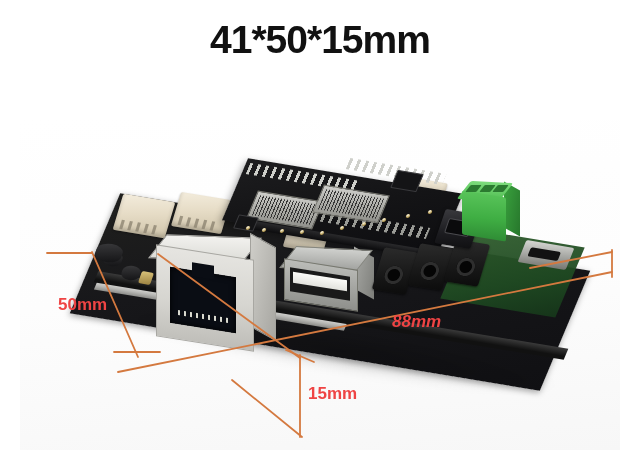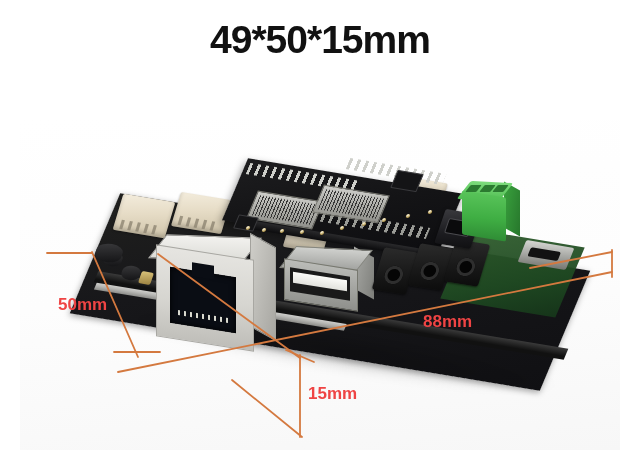--- a/index.html
+++ b/index.html
@@ -258,21 +258,21 @@
   .dimlabel{
     position:absolute;font-family:"Liberation Sans",sans-serif;
     font-size:17px;font-weight:bold;color:#ef4444;white-space:nowrap;
   }
 </style>
 </head>
 <body>
 
 <div id="stage">
 
-  <div id="title">49*50*15mm</div>
+  <div id="title">41*50*15mm</div>
 
   <div id="photo">
     <div class="backdrop"></div>
 
     <div class="pcb-top"></div>
     <div class="pcb-green"></div>
     <div class="pcb-edge"></div>
     <div class="pcb-side"></div>
     <div class="shadow"></div>
 
@@ -388,16 +388,16 @@
       <line x1="530" y1="268" x2="612" y2="252"></line>
 
       <line x1="300" y1="355" x2="300" y2="437"></line>
 
       <line x1="232" y1="380" x2="302" y2="437"></line>
       <line x1="286" y1="350" x2="314" y2="362"></line>
     </g>
   </svg>
 
   <div class="dimlabel" style="left:58px;top:295px;">50mm</div>
-  <div class="dimlabel" style="left:423px;top:312px;">88mm</div>
+  <div class="dimlabel" style="left:392px;top:312px;font-style:italic;">88mm</div>
   <div class="dimlabel" style="left:308px;top:384px;">15mm</div>
 
 </div>
 
 </body></html>

